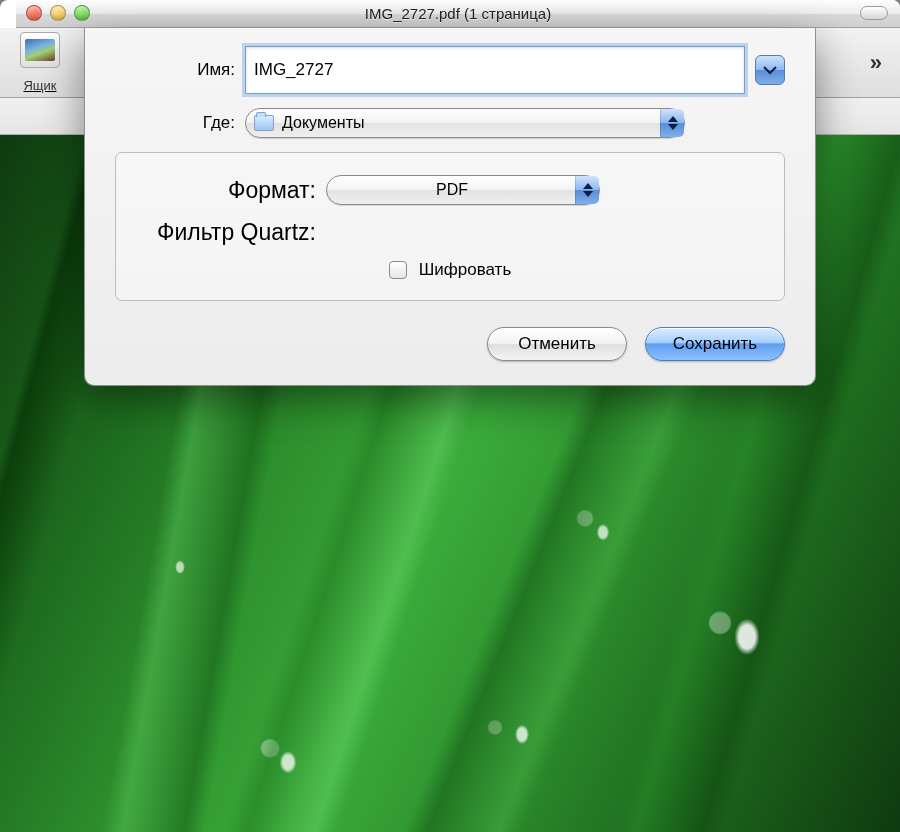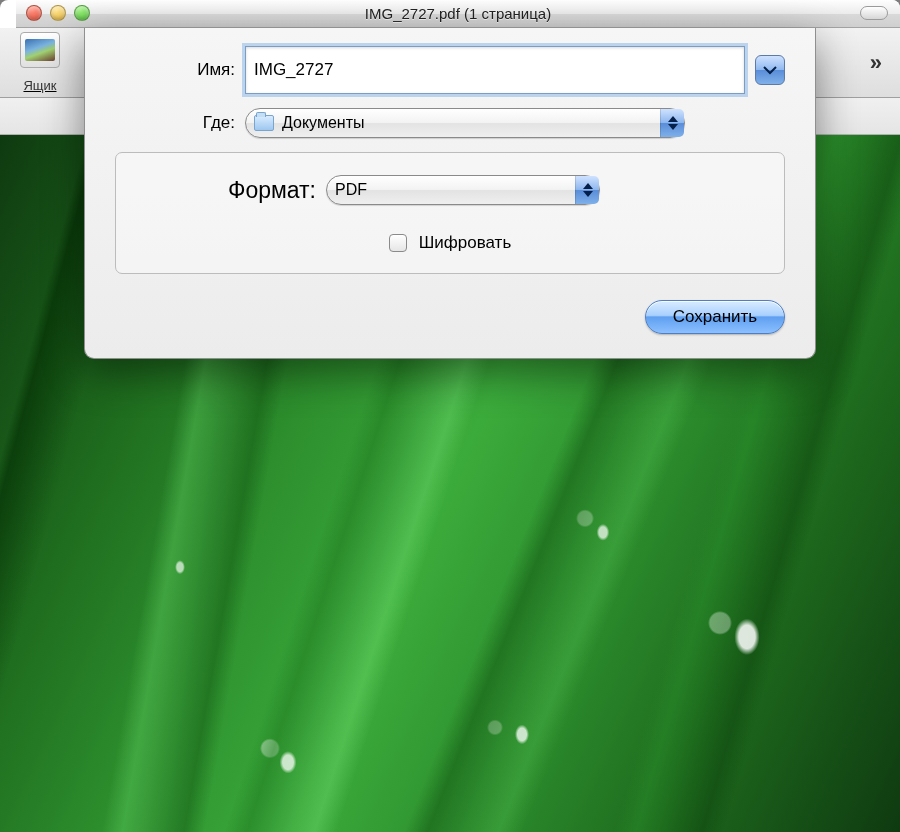--- a/index.html
+++ b/index.html
@@ -239,21 +239,21 @@
   }
 
   .group-box {
     border: 1px solid #bcbcbc;
     border-radius: 7px;
     background: rgba(255,255,255,.35);
     padding: 22px 20px 20px 20px;
     margin-top: 10px;
   }
   .group-box .form-label { width: 190px; font-size: 23px; }
-  .group-box .aqua-select { width: 274px; }
+  .group-box .aqua-select { width: 274px; justify-content: center; }
 
   .checkbox-row {
     display: flex;
     align-items: center;
     justify-content: center;
     gap: 12px;
     margin-top: 8px;
   }
   .aqua-checkbox {
     width: 18px; height: 18px;
@@ -357,28 +357,30 @@
                 <path d="M0 6 L5 0 L10 6 Z"></path>
               </svg>
             <svg viewBox="0 0 10 6">
                 <path d="M0 0 L5 6 L10 0 Z"></path>
               </svg>
           </span>
         </div>
       </div>
 
       <div class="form-row">
+        <div class="form-label">Фильтр Quartz:</div>
       </div>
 
       <div class="checkbox-row">
         <div class="aqua-checkbox"></div>
         <span style="font-size:17px">Шифровать</span>
       </div>
 
     </div>
 
     <div class="button-row">
+      <button class="aqua-button normal">Отменить</button>
       <button class="aqua-button default">Сохранить</button>
     </div>
 
   </div>
 
 </div>
 
 </body></html>

